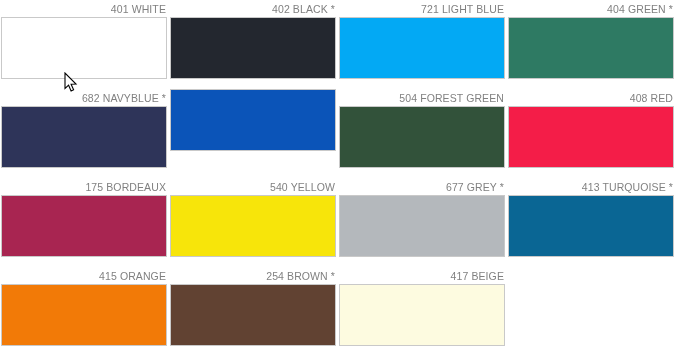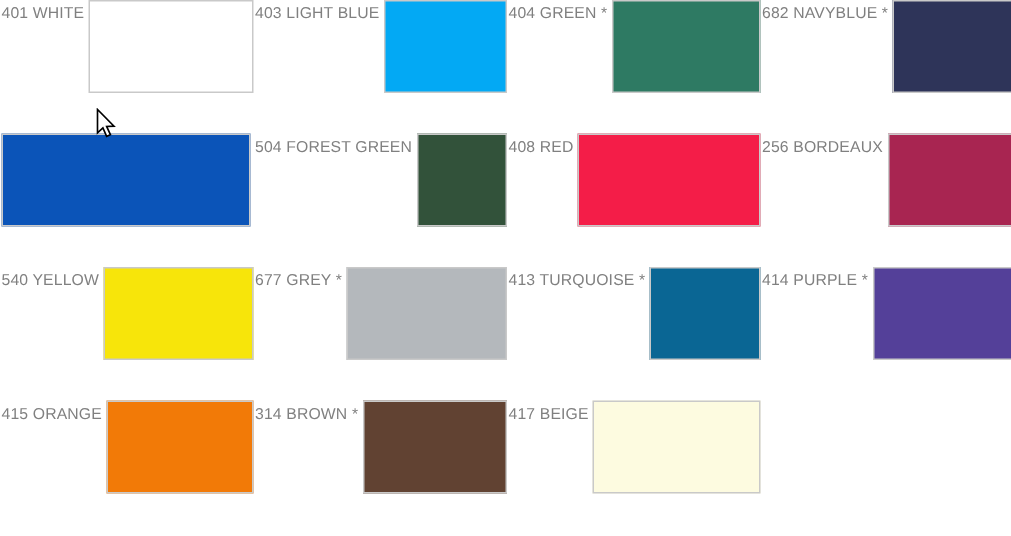--- a/index.html
+++ b/index.html
@@ -20,20 +20,21 @@
     grid-template-columns: repeat(4, 168px);
     grid-auto-rows: 89px;
     column-gap: 1px;
     row-gap: 0px;
     padding: 0px 0 0 1px;
     box-sizing: border-box;
   }
 
   .swatch-cell {
     display: flex;
+    flex-direction: column;
     align-items: stretch;
     width: 168px;
   }
 
   .swatch-label {
     font-size: 10.5px;
     line-height: 12px;
     color: #808080;
     text-align: right;
     padding-right: 3px;
@@ -64,21 +65,25 @@
 </style>
 </head>
 <body>
 
 <div id="swatch-grid">
     <div class="swatch-cell">
       <div class="swatch-label">401 WHITE</div>
       <div class="swatch-chip" style="background: rgb(255, 255, 255);"></div>
     </div>
     <div class="swatch-cell">
-      <div class="swatch-label">403 LIGHT BLUE</div>
+      <div class="swatch-label">402 BLACK *</div>
+      <div class="swatch-chip" style="background: rgb(35, 39, 47);"></div>
+    </div>
+    <div class="swatch-cell">
+      <div class="swatch-label">721 LIGHT BLUE</div>
       <div class="swatch-chip" style="background: rgb(3, 169, 244);"></div>
     </div>
     <div class="swatch-cell">
       <div class="swatch-label">404 GREEN *</div>
       <div class="swatch-chip" style="background: rgb(46, 122, 99);"></div>
     </div>
     <div class="swatch-cell">
       <div class="swatch-label">682 NAVYBLUE *</div>
       <div class="swatch-chip" style="background: rgb(46, 52, 89);"></div>
     </div>
@@ -87,45 +92,41 @@
     </div>
     <div class="swatch-cell">
       <div class="swatch-label">504 FOREST GREEN</div>
       <div class="swatch-chip" style="background: rgb(50, 82, 58);"></div>
     </div>
     <div class="swatch-cell">
       <div class="swatch-label">408 RED</div>
       <div class="swatch-chip" style="background: rgb(244, 29, 72);"></div>
     </div>
     <div class="swatch-cell">
-      <div class="swatch-label">256 BORDEAUX</div>
+      <div class="swatch-label">175 BORDEAUX</div>
       <div class="swatch-chip" style="background: rgb(168, 37, 81);"></div>
     </div>
     <div class="swatch-cell">
       <div class="swatch-label">540 YELLOW</div>
       <div class="swatch-chip" style="background: rgb(247, 229, 10);"></div>
     </div>
     <div class="swatch-cell">
       <div class="swatch-label">677 GREY *</div>
       <div class="swatch-chip" style="background: rgb(180, 184, 188);"></div>
     </div>
     <div class="swatch-cell">
       <div class="swatch-label">413 TURQUOISE *</div>
       <div class="swatch-chip" style="background: rgb(10, 102, 148);"></div>
     </div>
     <div class="swatch-cell">
-      <div class="swatch-label">414 PURPLE *</div>
-      <div class="swatch-chip" style="background: rgb(84, 64, 153);"></div>
-    </div>
-    <div class="swatch-cell">
       <div class="swatch-label">415 ORANGE</div>
       <div class="swatch-chip" style="background: rgb(242, 122, 7);"></div>
     </div>
     <div class="swatch-cell">
-      <div class="swatch-label">314 BROWN *</div>
+      <div class="swatch-label">254 BROWN *</div>
       <div class="swatch-chip" style="background: rgb(97, 66, 50);"></div>
     </div>
     <div class="swatch-cell">
       <div class="swatch-label">417 BEIGE</div>
       <div class="swatch-chip" style="background: rgb(253, 251, 224);"></div>
     </div>
   </div>
 
 <span id="mouse-cursor" style="left: 64px; top: 72px;">
   <svg width="14" height="21" viewBox="0 0 14 21" xmlns="http://www.w3.org/2000/svg">

